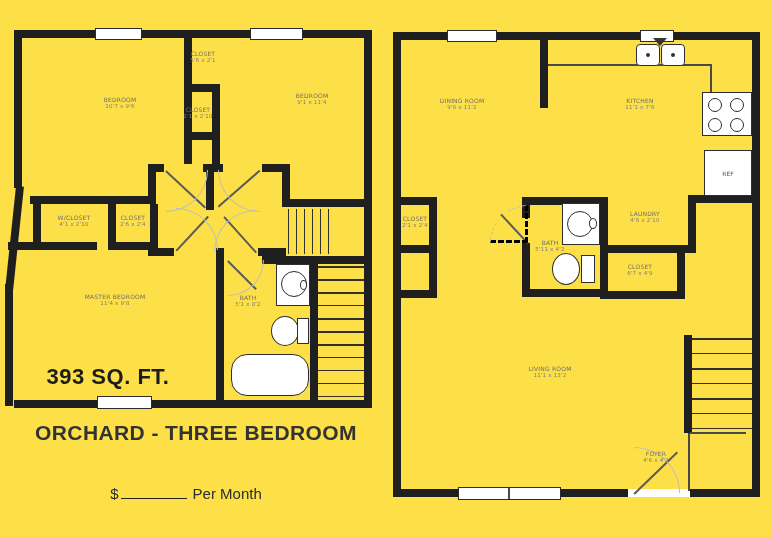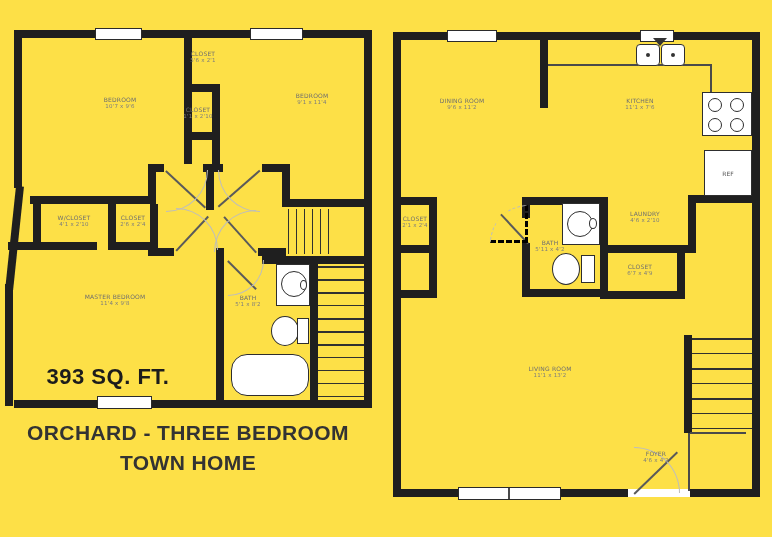--- a/index.html
+++ b/index.html
@@ -18,21 +18,21 @@
   .arc.br{border-right:1.2px solid #bdbdbd;border-bottom:1.2px solid #bdbdbd;border-bottom-right-radius:100%;}
   .arc.bl{border-left:1.2px solid #bdbdbd;border-bottom:1.2px solid #bdbdbd;border-bottom-left-radius:100%;}
   .arc.tr{border-top:1.2px solid #bdbdbd;border-right:1.2px solid #bdbdbd;border-top-right-radius:100%;}
   .arc.tl{border-top:1.2px solid #bdbdbd;border-left:1.2px solid #bdbdbd;border-top-left-radius:100%;}
   .arc.dash{border-style:dashed;}
   .rlabel{position:absolute;text-align:center;color:#6e6e6e;
           font:6px/7px "DejaVu Sans",sans-serif;letter-spacing:.2px;}
   .rlabel .dim{display:block;font-size:5.5px;color:#7d7d7d;}
   .big{position:absolute;font:700 22px/1 "Liberation Sans",sans-serif;color:#1c1c1c;
        letter-spacing:.5px;text-align:center;}
-  .title{position:absolute;left:8px;width:360px;text-align:center;
+  .title{position:absolute;left:16px;width:360px;text-align:center;
          font:700 21px/1 "Liberation Sans",sans-serif;color:#333;letter-spacing:.4px;}
   .price{position:absolute;left:6px;width:360px;text-align:center;
          font:400 15px/1 "Liberation Sans",sans-serif;color:#2c2c2c;}
   .blank{display:inline-block;width:66px;height:12px;border-bottom:1.5px solid #222;margin:0 6px 0 2px;}
   .reflabel{position:absolute;text-align:center;color:#555;font:6px/7px "DejaVu Sans",sans-serif;}
 </style>
 </head>
 <body>
 
 <div class="page">
@@ -210,15 +210,17 @@
   <div class="rlabel" style="left:505px;top:365px;width:90px">
     <span>LIVING ROOM</span>
     <span class="dim">11'1 x 13'2</span>
   </div>
   <div class="rlabel" style="left:631px;top:450px;width:50px">
     <span>FOYER</span>
     <span class="dim">4'6 x 4'2</span>
   </div>
 
   <div class="title" style="top:422px">ORCHARD - THREE BEDROOM</div>
-  <div class="title" style="top:452px">TOWN HOME</div>
+  <div class="price" style="top:486px">
+    <span>$</span><span class="blank"></span><span>Per Month</span>
+  </div>
 
 </div>
 
 </body></html>

